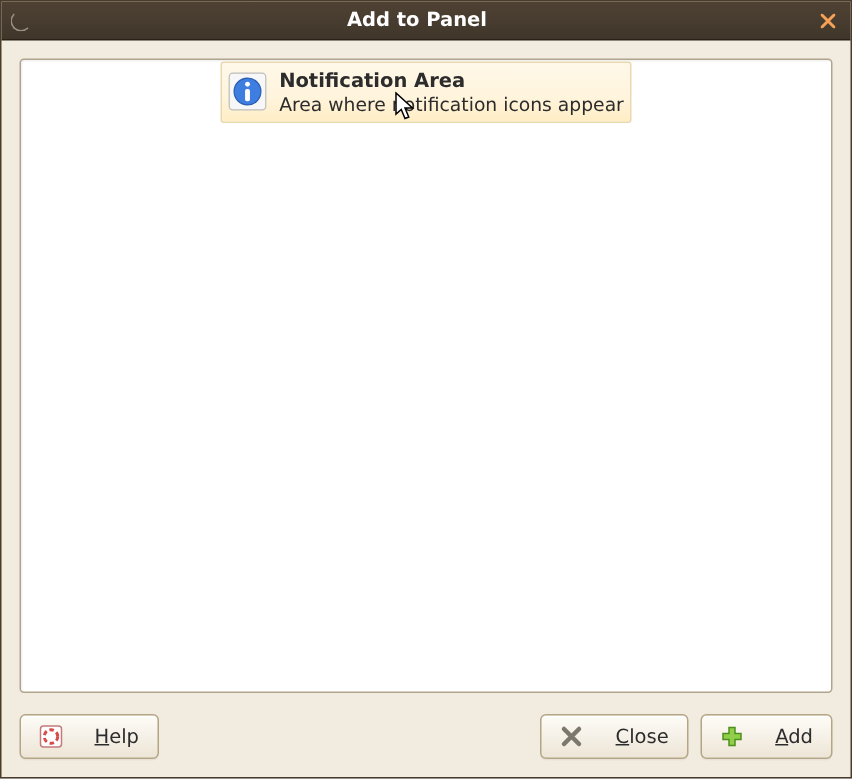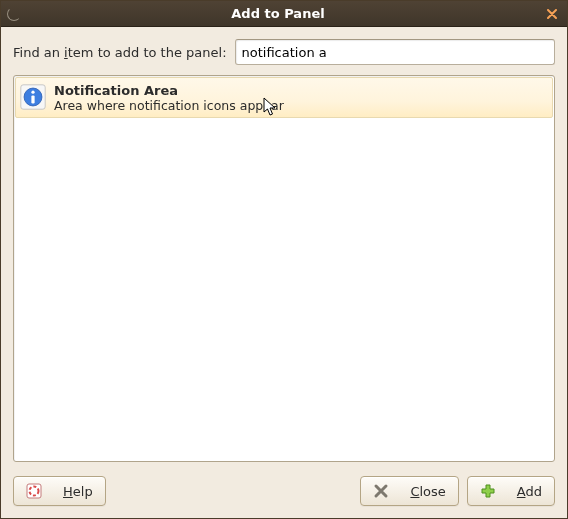--- a/index.html
+++ b/index.html
@@ -89,20 +89,21 @@
   }
   .list-frame {
     flex: 1;
     background: #fff;
     border: 1px solid #b0a48c;
     border-radius: 3px;
     box-shadow: inset 1px 1px 0 rgba(0,0,0,0.05);
     overflow: hidden;
     display: flex;
     flex-direction: column;
+    align-items: center;
   }
   .list-item {
     display: flex;
     align-items: flex-start;
     gap: 8px;
     padding: 4px 4px;
     background: linear-gradient(to bottom, #fff8e9 0%, #fff4dc 60%, #ffedc4 100%);
     border: 1px solid #e8d9b0;
     border-radius: 2px;
     margin: 1px;
@@ -166,26 +167,20 @@
     <div class="title-left-icon"></div>
     <div class="title-text">Add to Panel</div>
     <div class="title-close">
       <svg viewBox="0 0 10 10" width="10" height="10">
           <path d="M1 1 L9 9 M9 1 L1 9" stroke="#f6a156" stroke-width="2" stroke-linecap="round"></path>
         </svg>
     </div>
   </div>
 
   <div class="content">
-    <div class="search-row">
-      <div class="search-label">
-        <span>Find an </span><span class="mn">i</span><span>tem to add to the panel:</span>
-      </div>
-      <input class="search-input" type="text" value="notification a" style="">
-    </div>
 
     <div class="list-area">
       <div class="list-frame">
         <div class="list-item">
           <svg class="item-icon" viewBox="0 0 32 32">
             <rect x="1" y="1" width="30" height="30" rx="3" fill="#f7f7f7" stroke="#bdbdbd"></rect>
             <circle cx="16" cy="16" r="11" fill="#3d7ee0" stroke="#2a5db0"></circle>
             <circle cx="16" cy="10" r="2" fill="#fff"></circle>
             <rect x="14" y="14" width="4" height="10" rx="1.5" fill="#fff"></rect>
           </svg>

